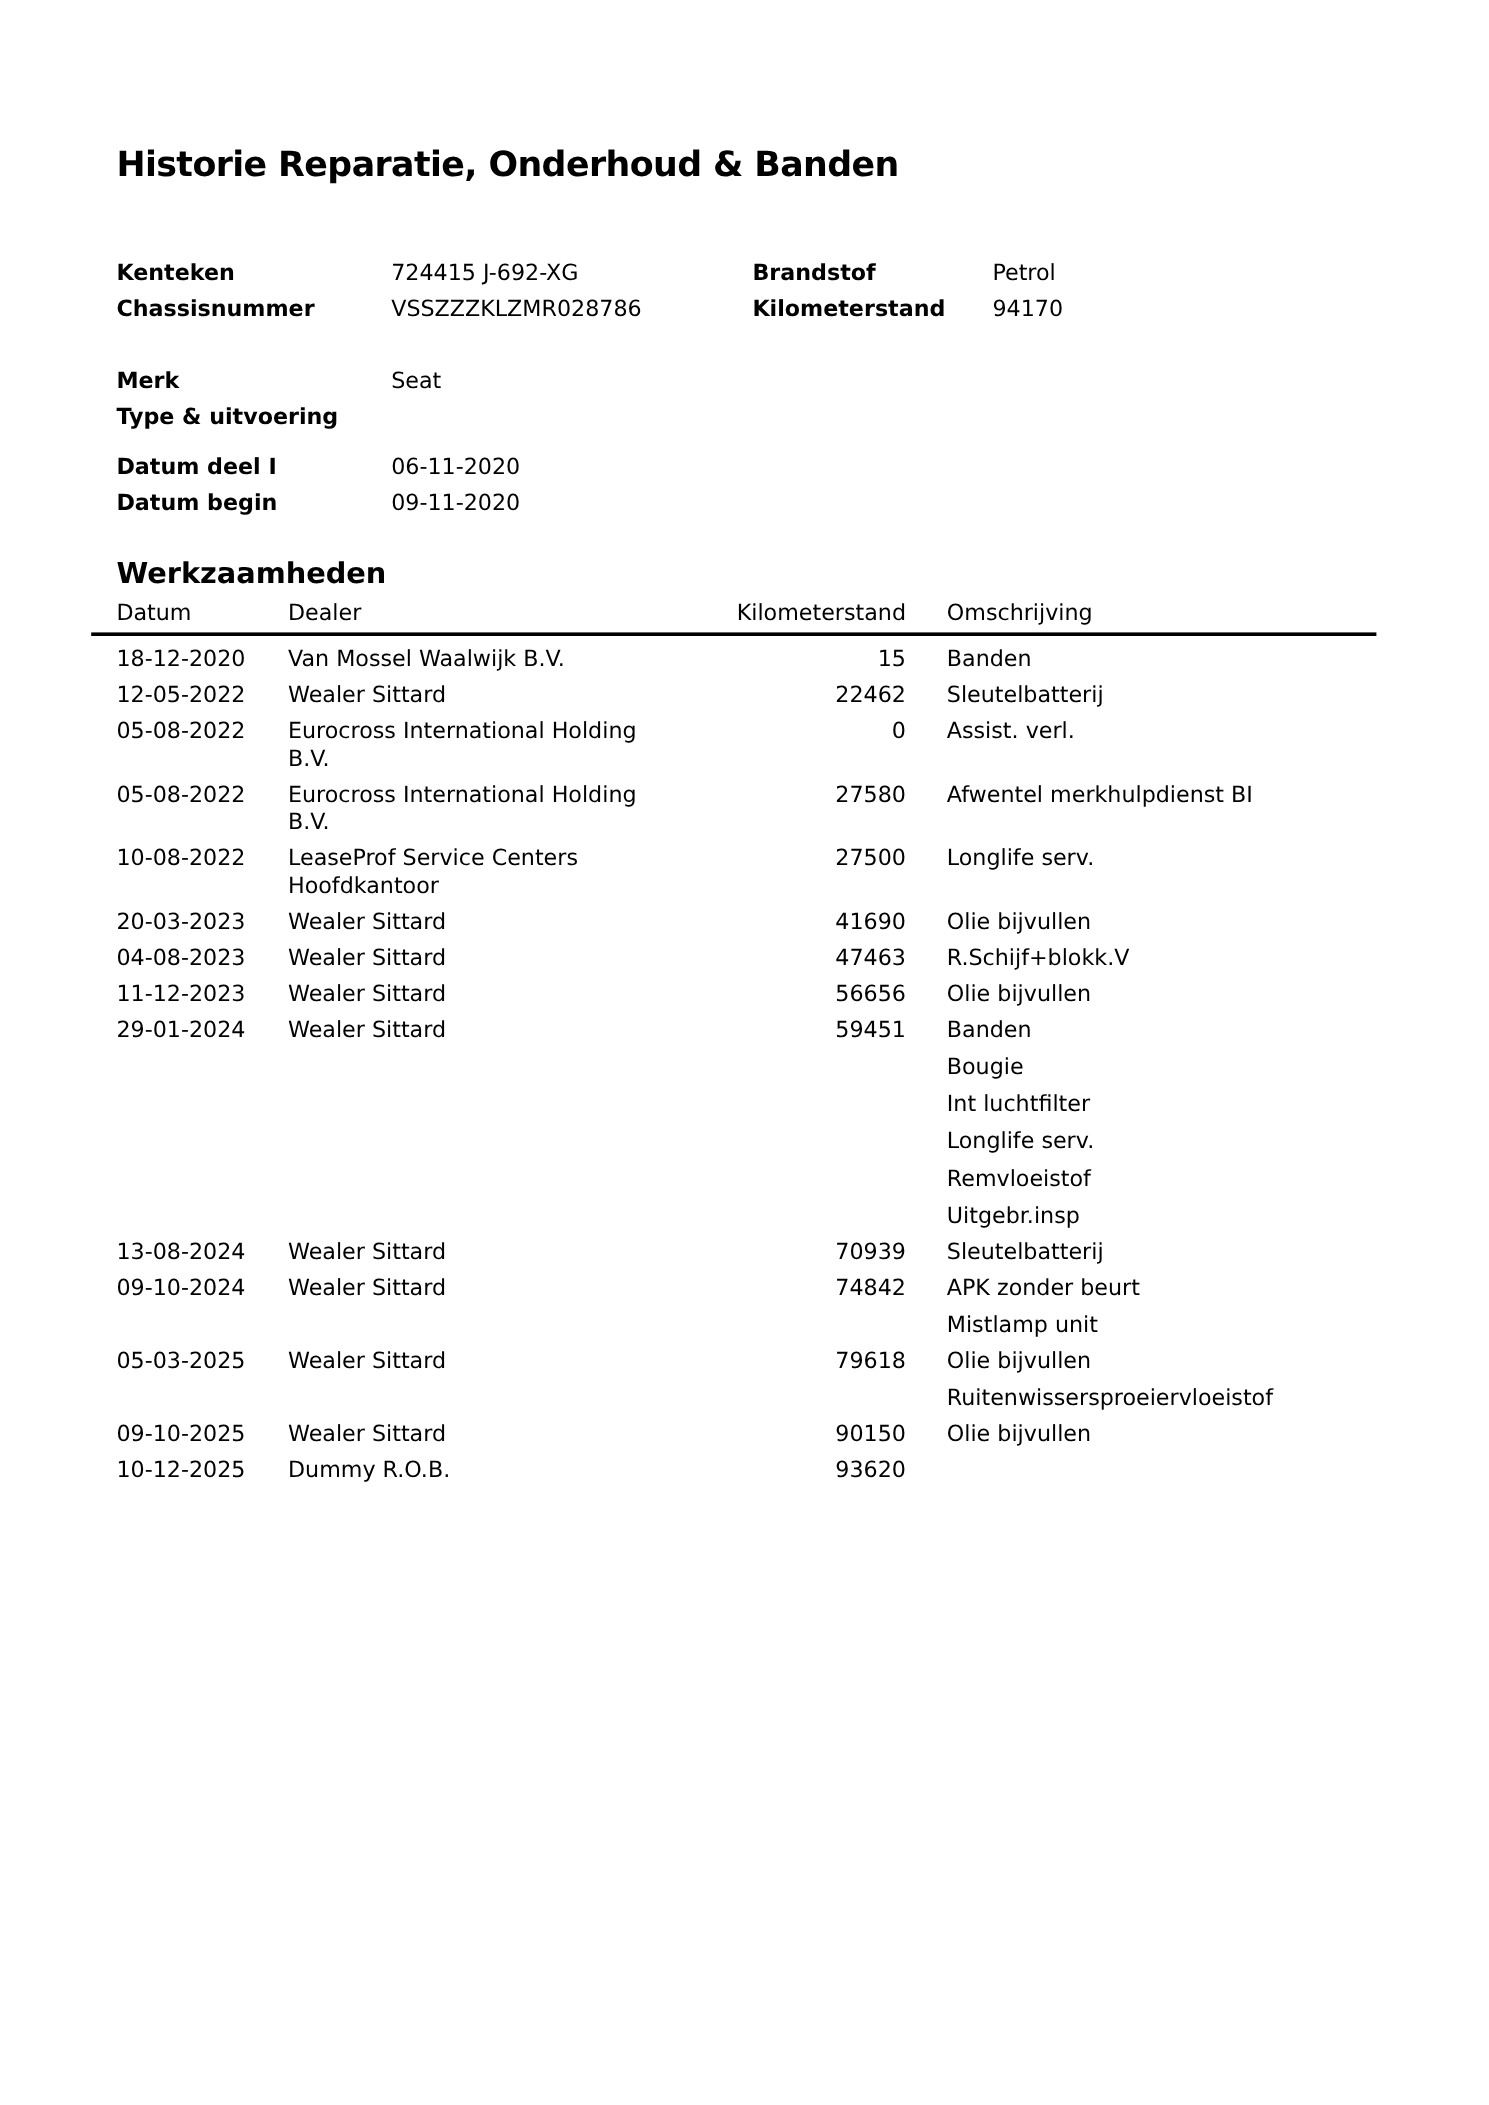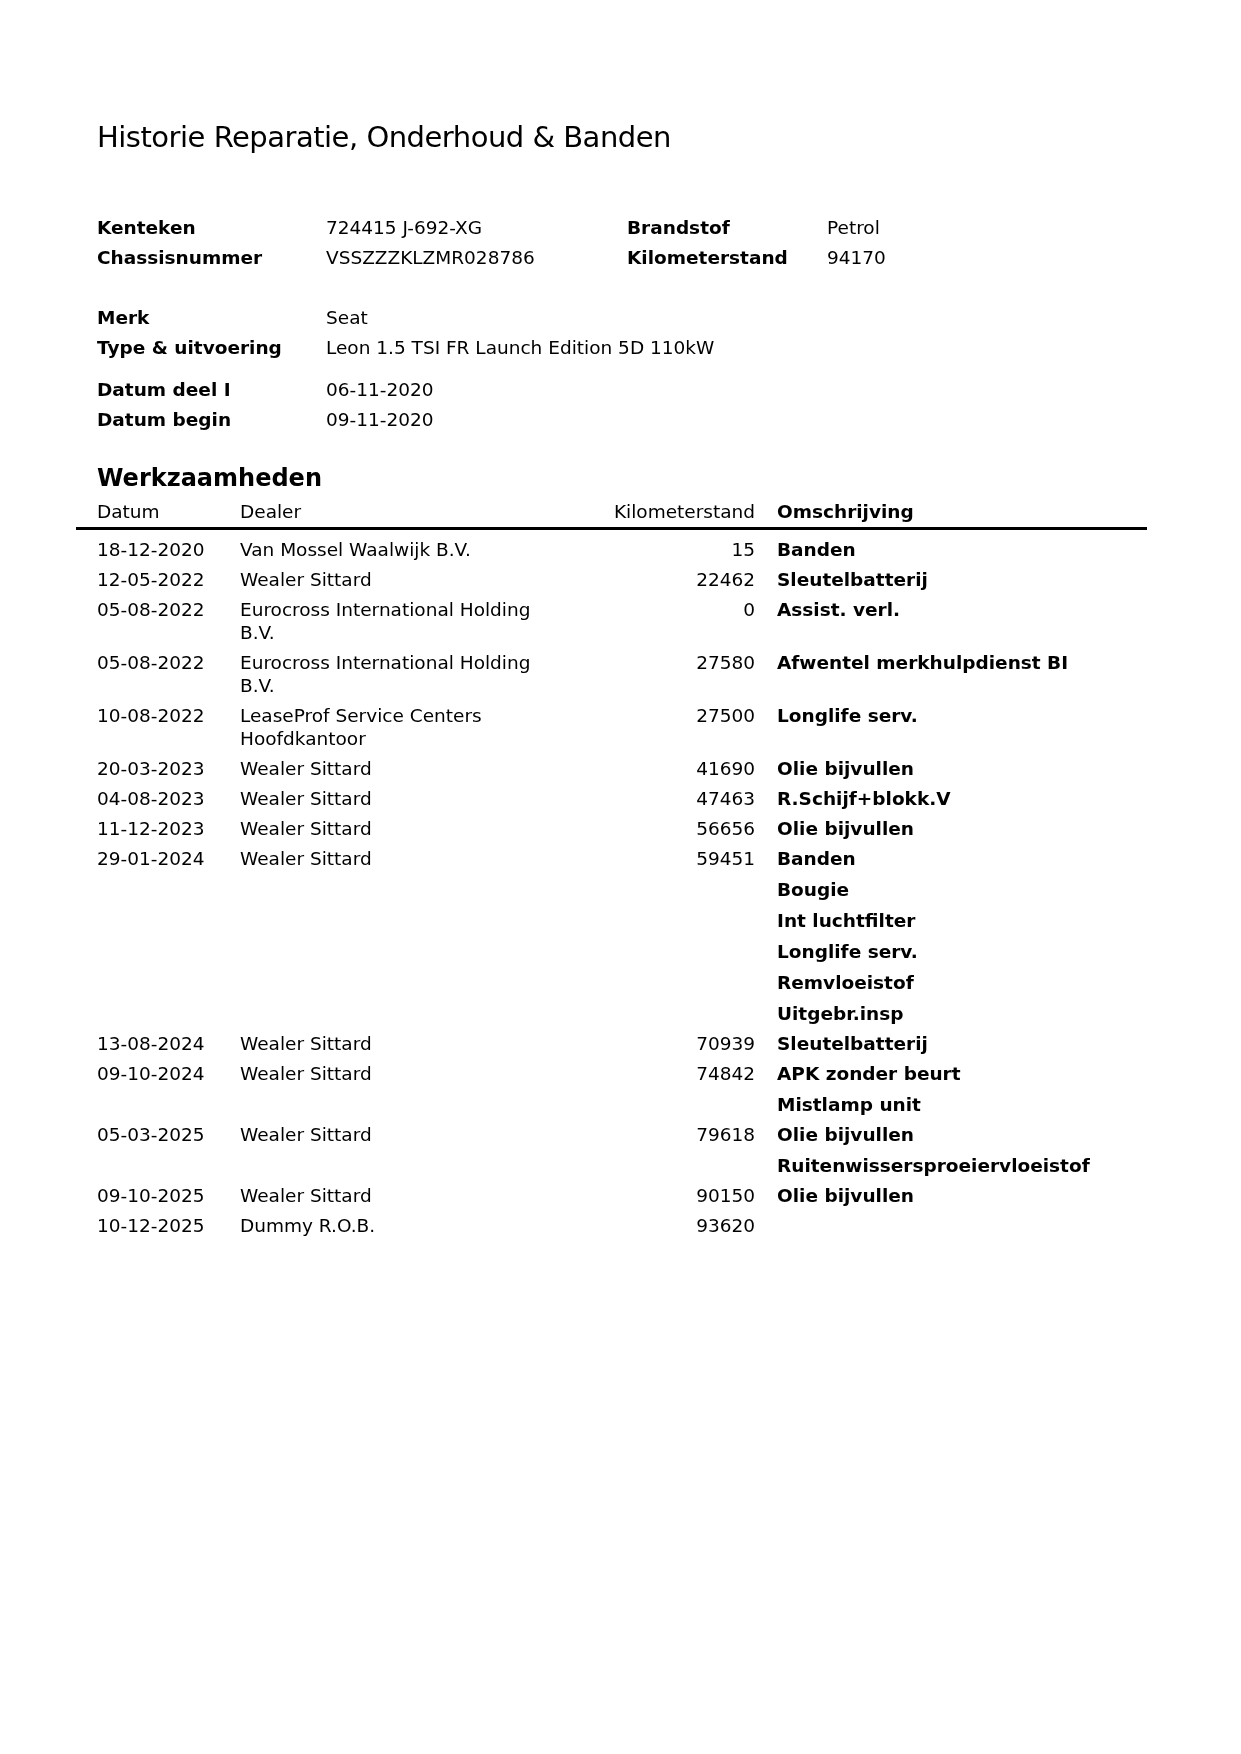--- a/index.html
+++ b/index.html
@@ -18,21 +18,21 @@
     font-size: 18.5px;
     line-height: 23px;
     box-sizing: border-box;
     padding: 120px 94px 0 97px;
     overflow: hidden;
   }
   .doc-title {
     margin: 0;
     font-size: 29px;
     line-height: 34px;
-    font-weight: normal;
+    font-weight: bold;
     letter-spacing: -0.5px;
   }
   .meta-group-1 { margin-top: 62px; }
   .meta-group-2 { margin-top: 30px; }
   .meta-group-3 { margin-top: 12px; }
   .meta-row {
     display: grid;
     grid-template-columns: 229px 301px 200px 1fr;
     align-items: start;
     min-height: 30px;
@@ -44,21 +44,21 @@
     line-height: 30px;
     font-weight: bold;
   }
   .work-grid {
     display: grid;
     grid-template-columns: 143px 330px 185px 1fr;
     align-items: start;
   }
   .work-header { margin-top: 7px; }
   .col-km { text-align: right; }
-  .col-om { padding-left: 22px; font-weight: bold; }
+  .col-om { padding-left: 34px; }
   .header-rule {
     height: 3px;
     background: #000000;
     border: none;
     margin: 4px 0 0 -21px;
     width: calc(100% + 21px);
   }
   .work-rows { margin-top: 8px; }
   .work-row { margin-bottom: 7px; }
   .om-line + .om-line { margin-top: 8px; }
@@ -87,21 +87,20 @@
 
   <div class="meta-group-2">
     <div class="meta-row">
       <span class="meta-label">Merk</span>
       <span class="meta-value">Seat</span>
       <span></span>
         <span></span>
     </div>
     <div class="meta-row">
       <span class="meta-label">Type &amp; uitvoering</span>
-      <span class="meta-value" style="grid-column: 2 / 5;">Leon 1.5 TSI FR Launch Edition 5D 110kW</span>
     </div>
   </div>
 
   <div class="meta-group-3">
     <div class="meta-row">
       <span class="meta-label">Datum deel I</span>
       <span class="meta-value">06-11-2020</span>
       <span></span>
         <span></span>
     </div>

